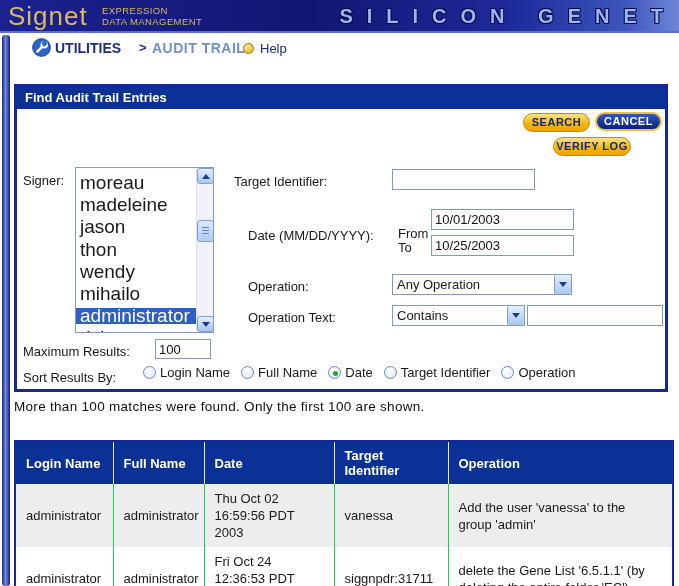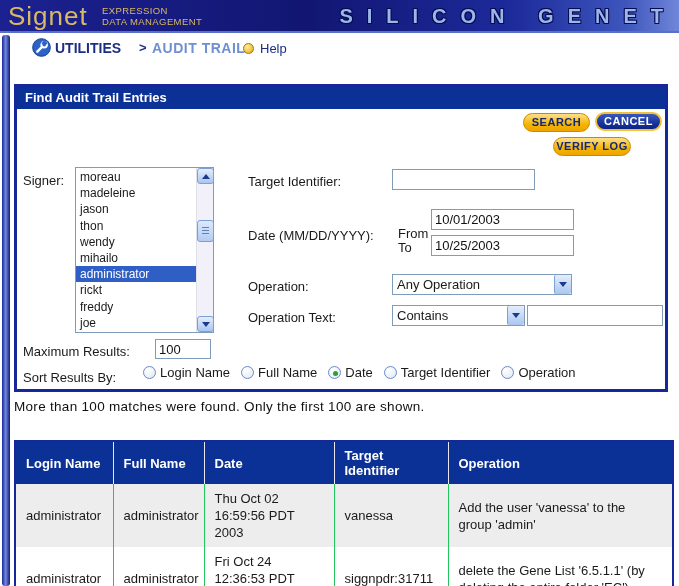--- a/index.html
+++ b/index.html
@@ -48,21 +48,21 @@
   .btn-verify { left:536px; top:50px; width:78px; }
 
   .flabel { position:absolute; color:#1a1a1a; font-size:13px; }
   .tinput { position:absolute; height:21px; border:1px solid #7f9db9; font-family:"Liberation Sans",sans-serif;
     font-size:13px; padding:1px 3px; background:#fff; color:#111; }
 
   
   .listbox { position:absolute; left:58px; top:80px; width:139px; height:166px;
     border:1px solid #7f9db9; background:#fff; display:flex; }
   .lb-items { flex:1; overflow:hidden; padding-top:1px; }
-  .lb-item { height:16.2px; line-height:16.2px; padding-left:4px; font-size:12px; white-space:nowrap; cursor:default; }
+  .lb-item { height:16.2px; line-height:16.2px; padding-left:4px; font-size:19px; white-space:nowrap; cursor:default;margin-top:6px; }
   .lb-item.selected { background:#2f5fc4; color:#fff; }
   .sbar { width:17px; background:#f2f1fa; position:relative; border-left:1px solid #e0e0ea; }
   .sbtn { position:absolute; left:0; width:17px; height:16px; border:1px solid #7aa0d8; border-radius:3px;
     background:linear-gradient(#e4eefc,#aac6f0); display:flex; align-items:center; justify-content:center; cursor:pointer;}
   .sbtn.up { top:0; } .sbtn.down { bottom:0; }
   .tri-up { width:0; height:0; border-left:4px solid transparent; border-right:4px solid transparent; border-bottom:5px solid #1b3a8c; }
   .tri-dn { width:0; height:0; border-left:4px solid transparent; border-right:4px solid transparent; border-top:5px solid #1b3a8c; }
   .sthumb { position:absolute; left:0; top:52px; width:17px; height:22px; border:1px solid #7aa0d8; border-radius:3px;
     background:linear-gradient(#dcE9fb,#b3ccf2); cursor:grab; }
   .sthumb::after { content:""; position:absolute; left:4px; top:6px; width:7px; height:1px; background:#5d82c0;
@@ -156,21 +156,21 @@
         <div class="sbtn up">
             <span class="tri-up"></span>
           </div>
         <div class="sthumb"></div>
         <div class="sbtn down">
             <span class="tri-dn"></span>
           </div>
       </div>
     </div>
 
-    <div class="flabel" style="left:231px; top:87px;">Target Identifier:</div>
+    <div class="flabel" style="left:217px; top:87px;">Target Identifier:</div>
     <input class="tinput" style="left: 375px; top: 82px; width: 143px;" value="">
 
     <div class="flabel" style="left:231px; top:141px;">Date (MM/DD/YYYY):</div>
     <div class="flabel" style="left:381px; top:127px;margin-top:12px;">From</div>
     <input class="tinput" style="left: 414px; top: 122px; width: 143px;" value="10/01/2003">
     <div class="flabel" style="left:381px; top:153px;">To</div>
     <input class="tinput" style="left: 414px; top: 148px; width: 143px;" value="10/25/2003">
 
     <div class="flabel" style="left:231px; top:192px;">Operation:</div>
     <div class="dd" style="left:375px; top:187px; width:180px;">

